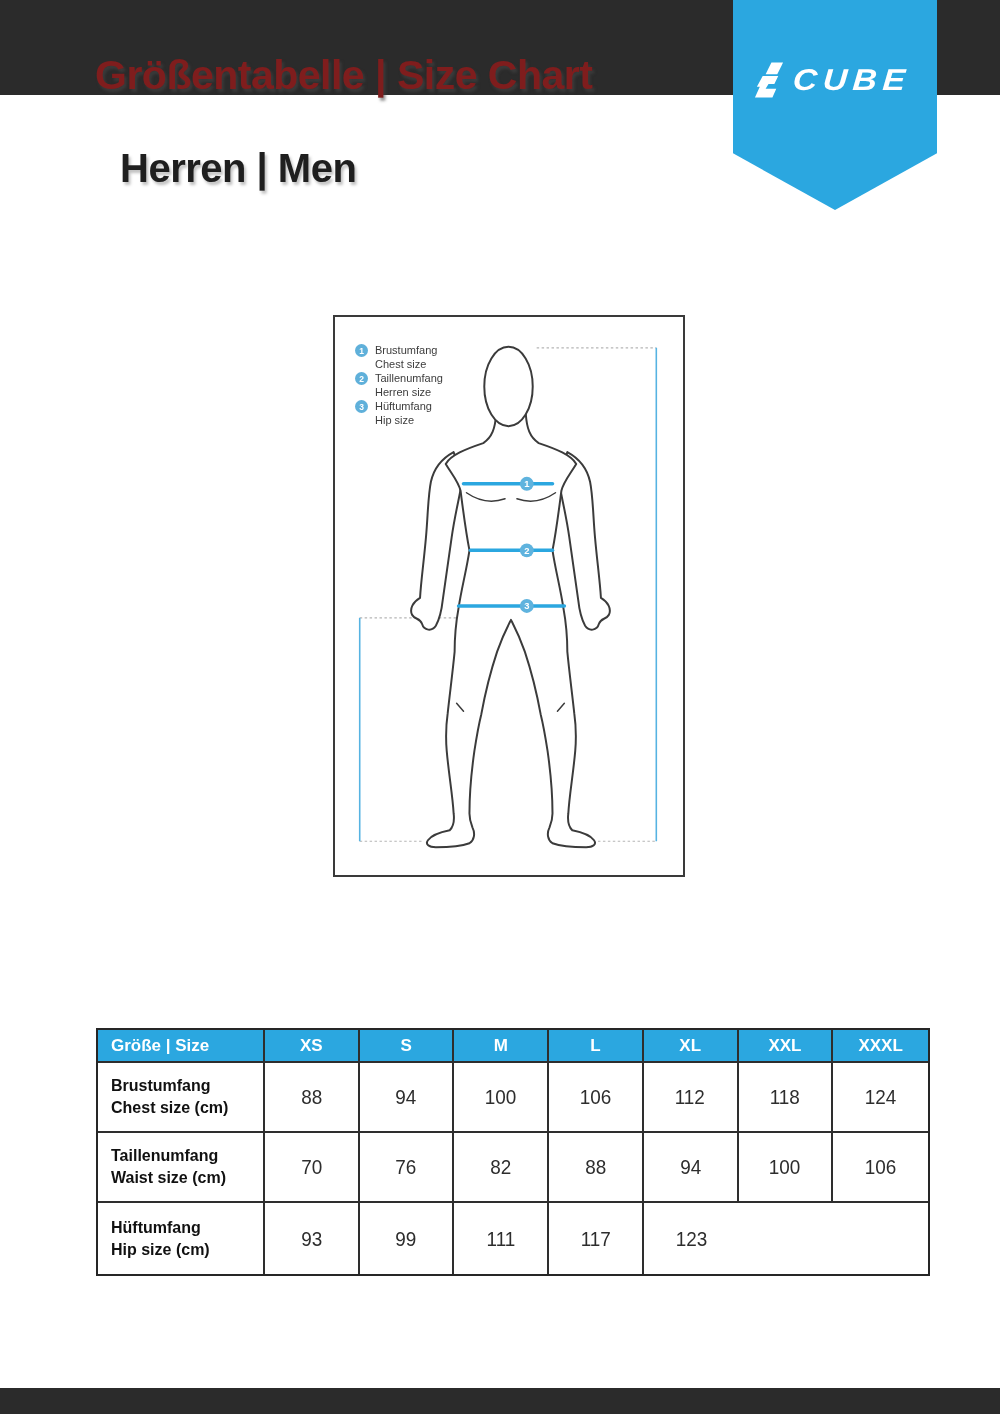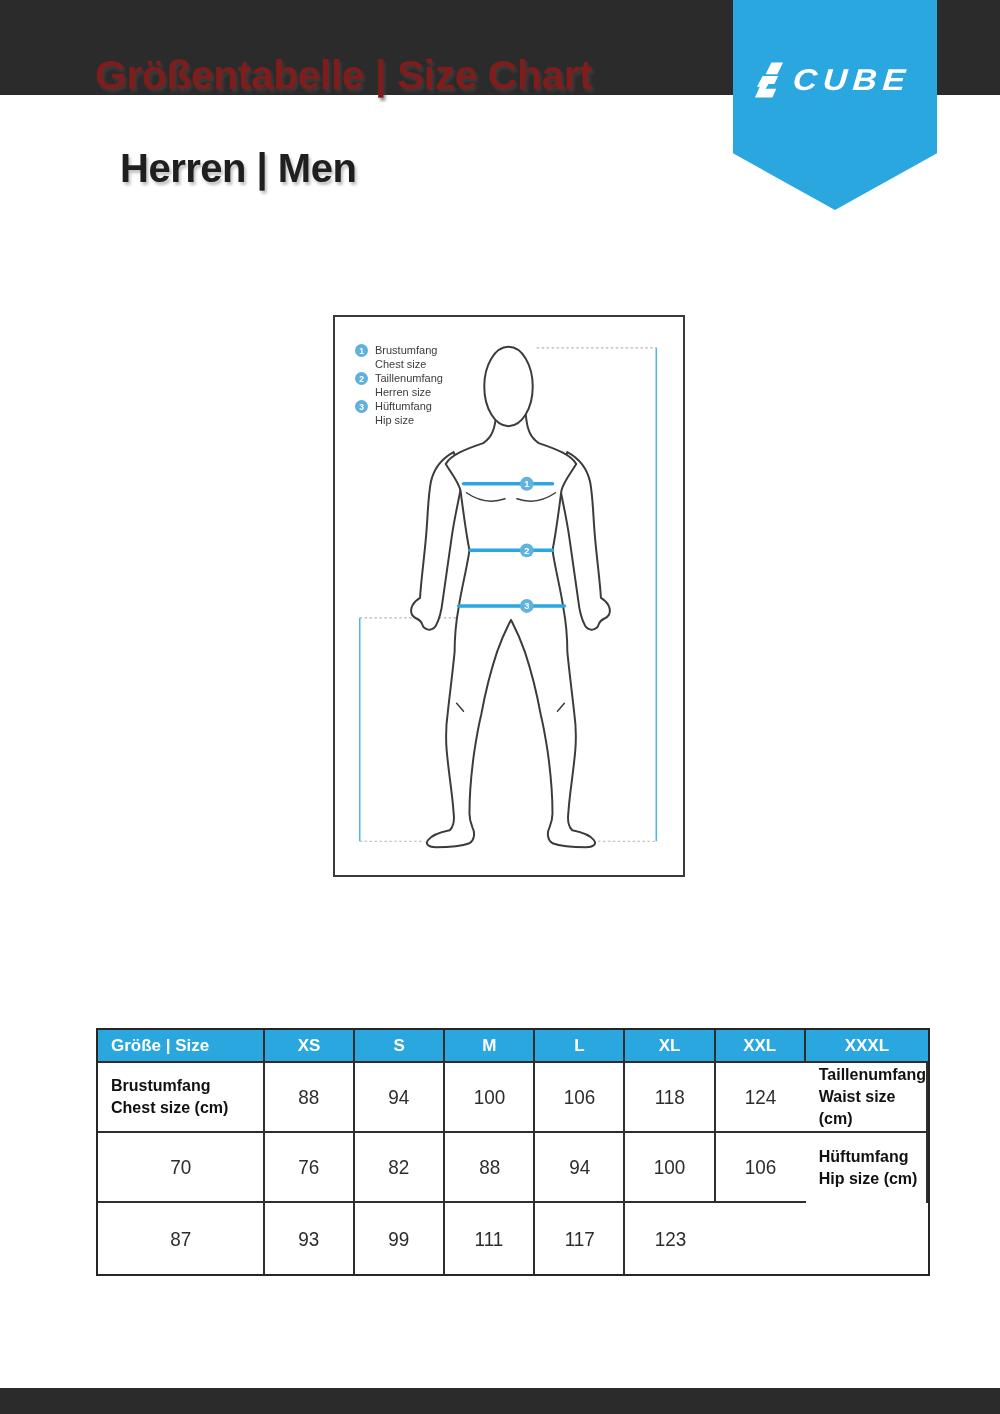--- a/index.html
+++ b/index.html
@@ -174,20 +174,23 @@
   <div class="cell val">
       <span>94</span>
     </div>
   <div class="cell val">
       <span>100</span>
     </div>
   <div class="cell val">
       <span>106</span>
     </div>
   <div class="cell val">
+      <span>112</span>
+    </div>
+  <div class="cell val">
       <span>118</span>
     </div>
   <div class="cell val last-col">
       <span>124</span>
     </div>
 
   <div class="cell row-label">
     <span>Taillenumfang</span>
     <span>Waist size (cm)</span>
   </div>
@@ -211,23 +214,20 @@
     </div>
   <div class="cell val last-col">
       <span>106</span>
     </div>
 
   <div class="cell row-label last-row">
     <span>Hüftumfang</span>
     <span>Hip size (cm)</span>
   </div>
   <div class="cell val last-row">
-      <span>87</span>
-    </div>
-  <div class="cell val last-row">
       <span>93</span>
     </div>
   <div class="cell val last-row">
       <span>99</span>
     </div>
   <div class="cell val last-row">
       <span>111</span>
     </div>
   <div class="cell val last-row">
       <span>117</span>

